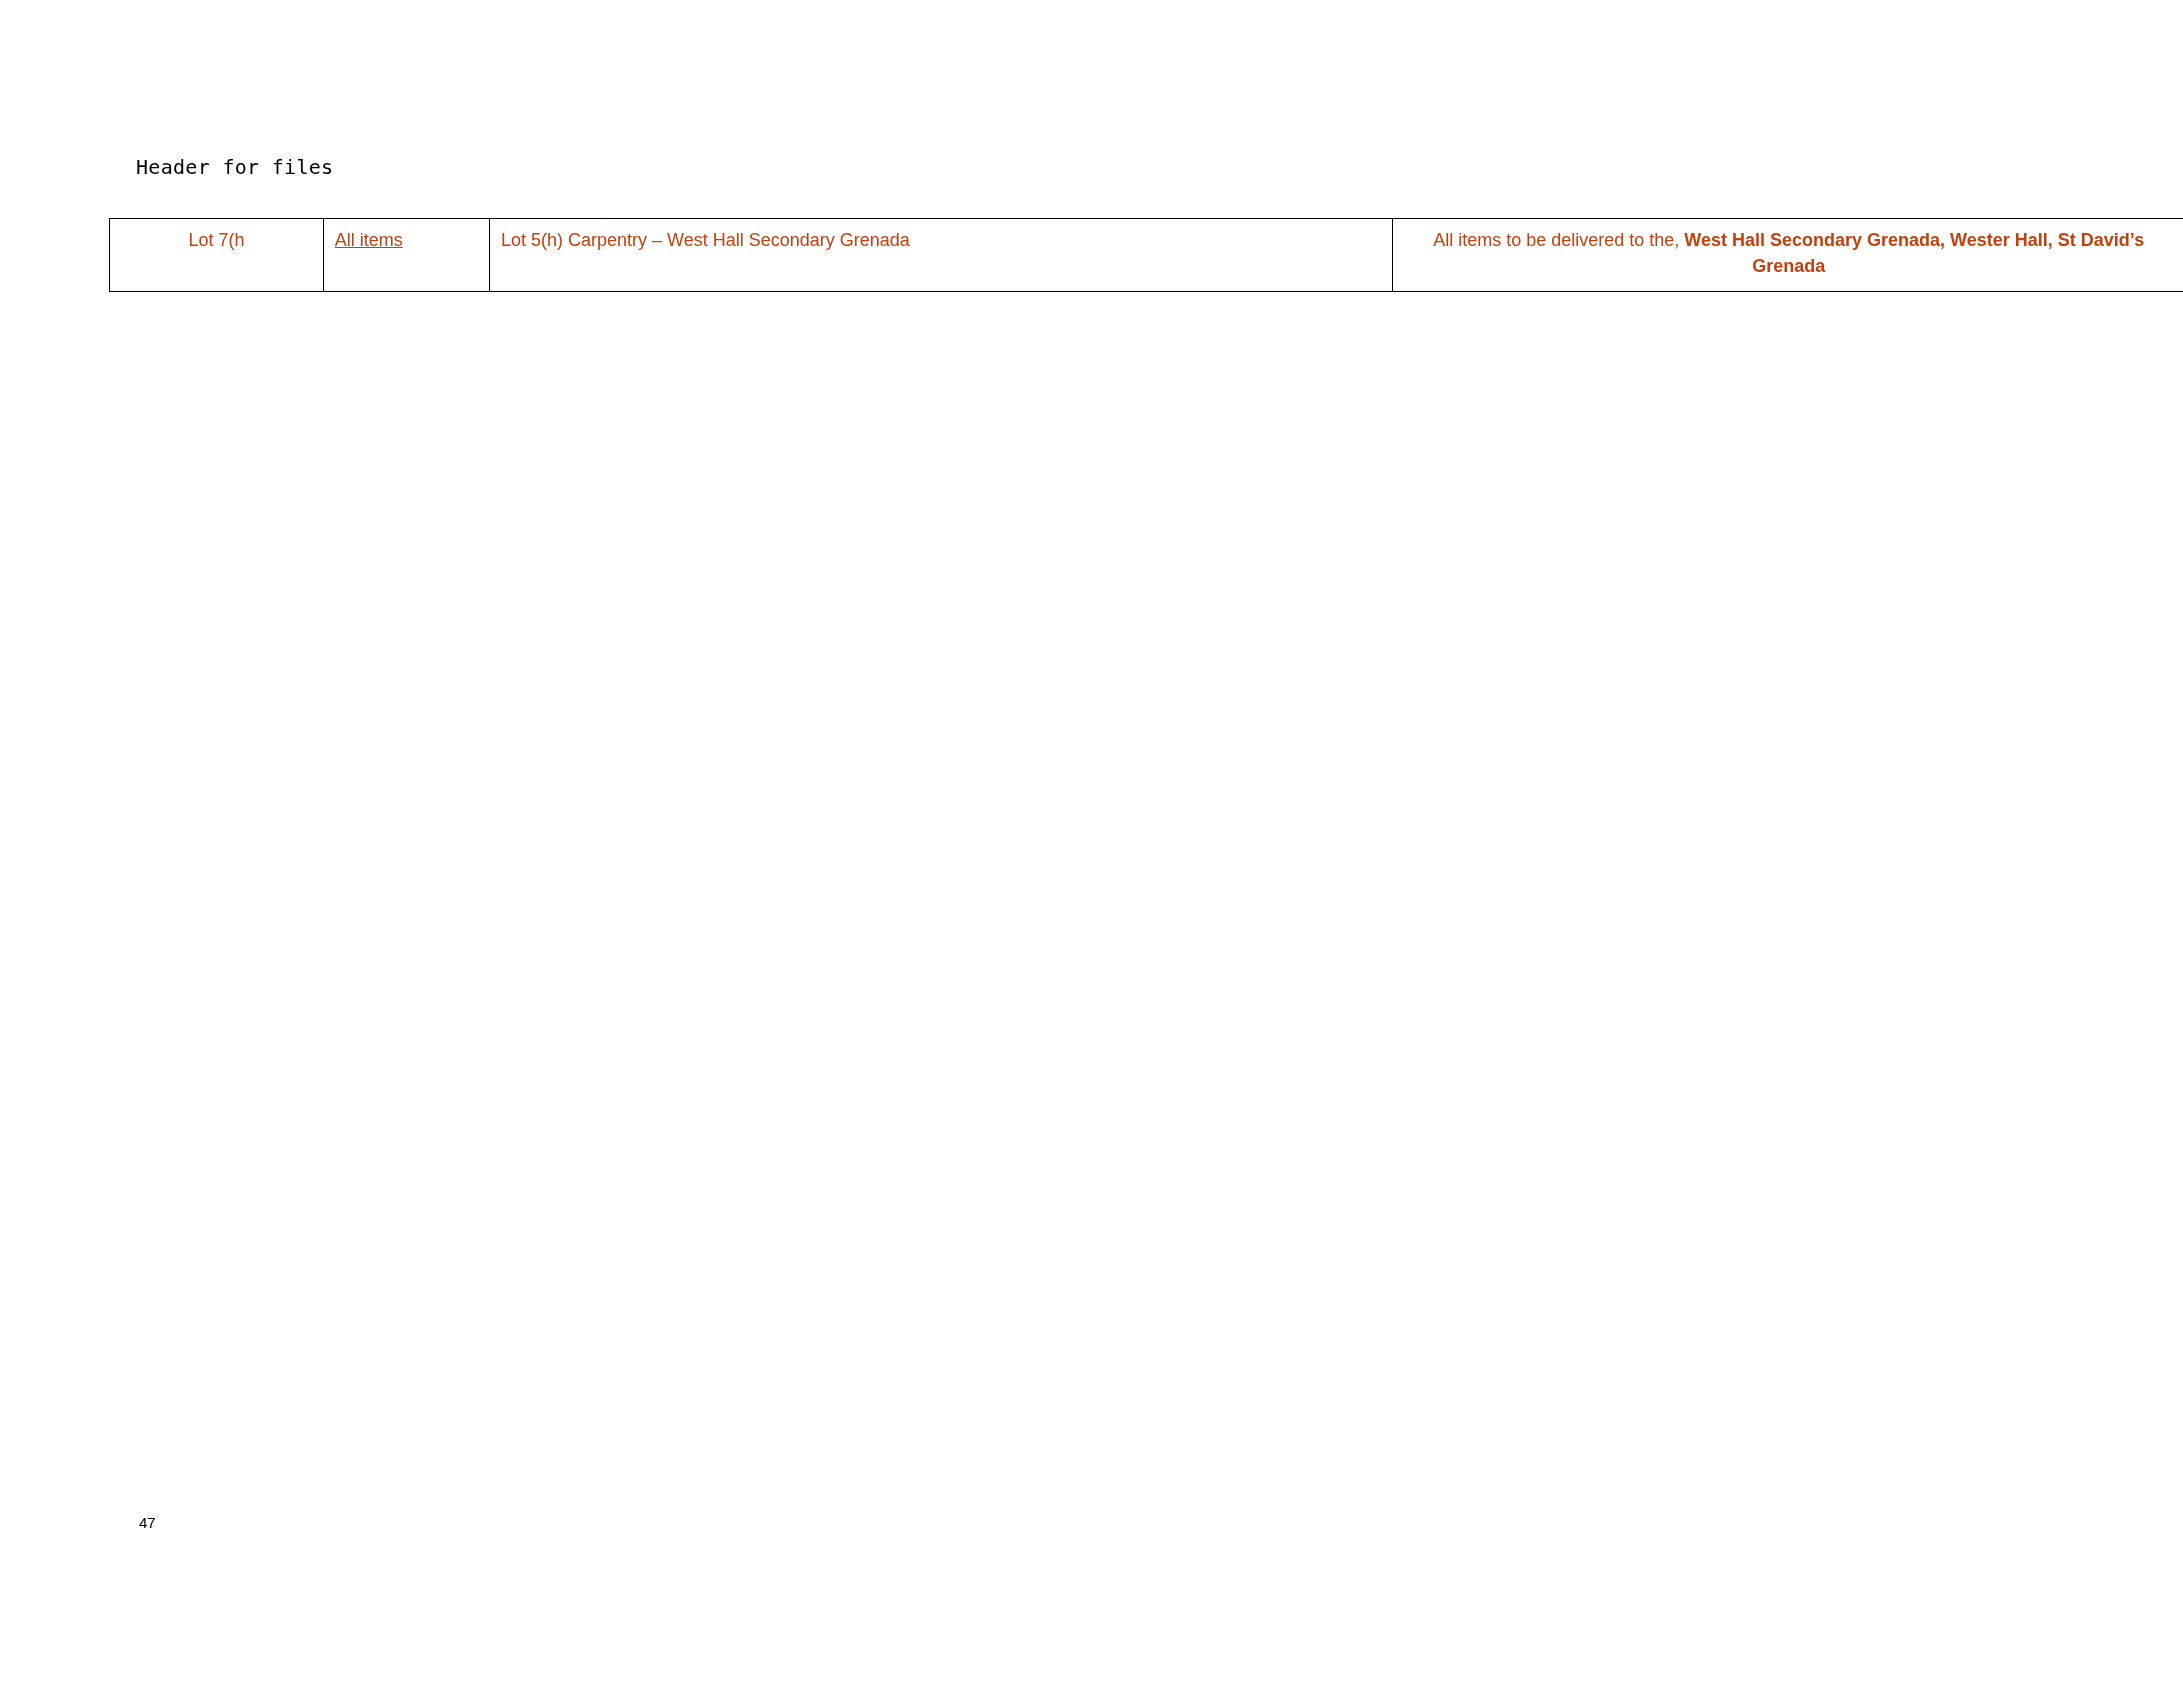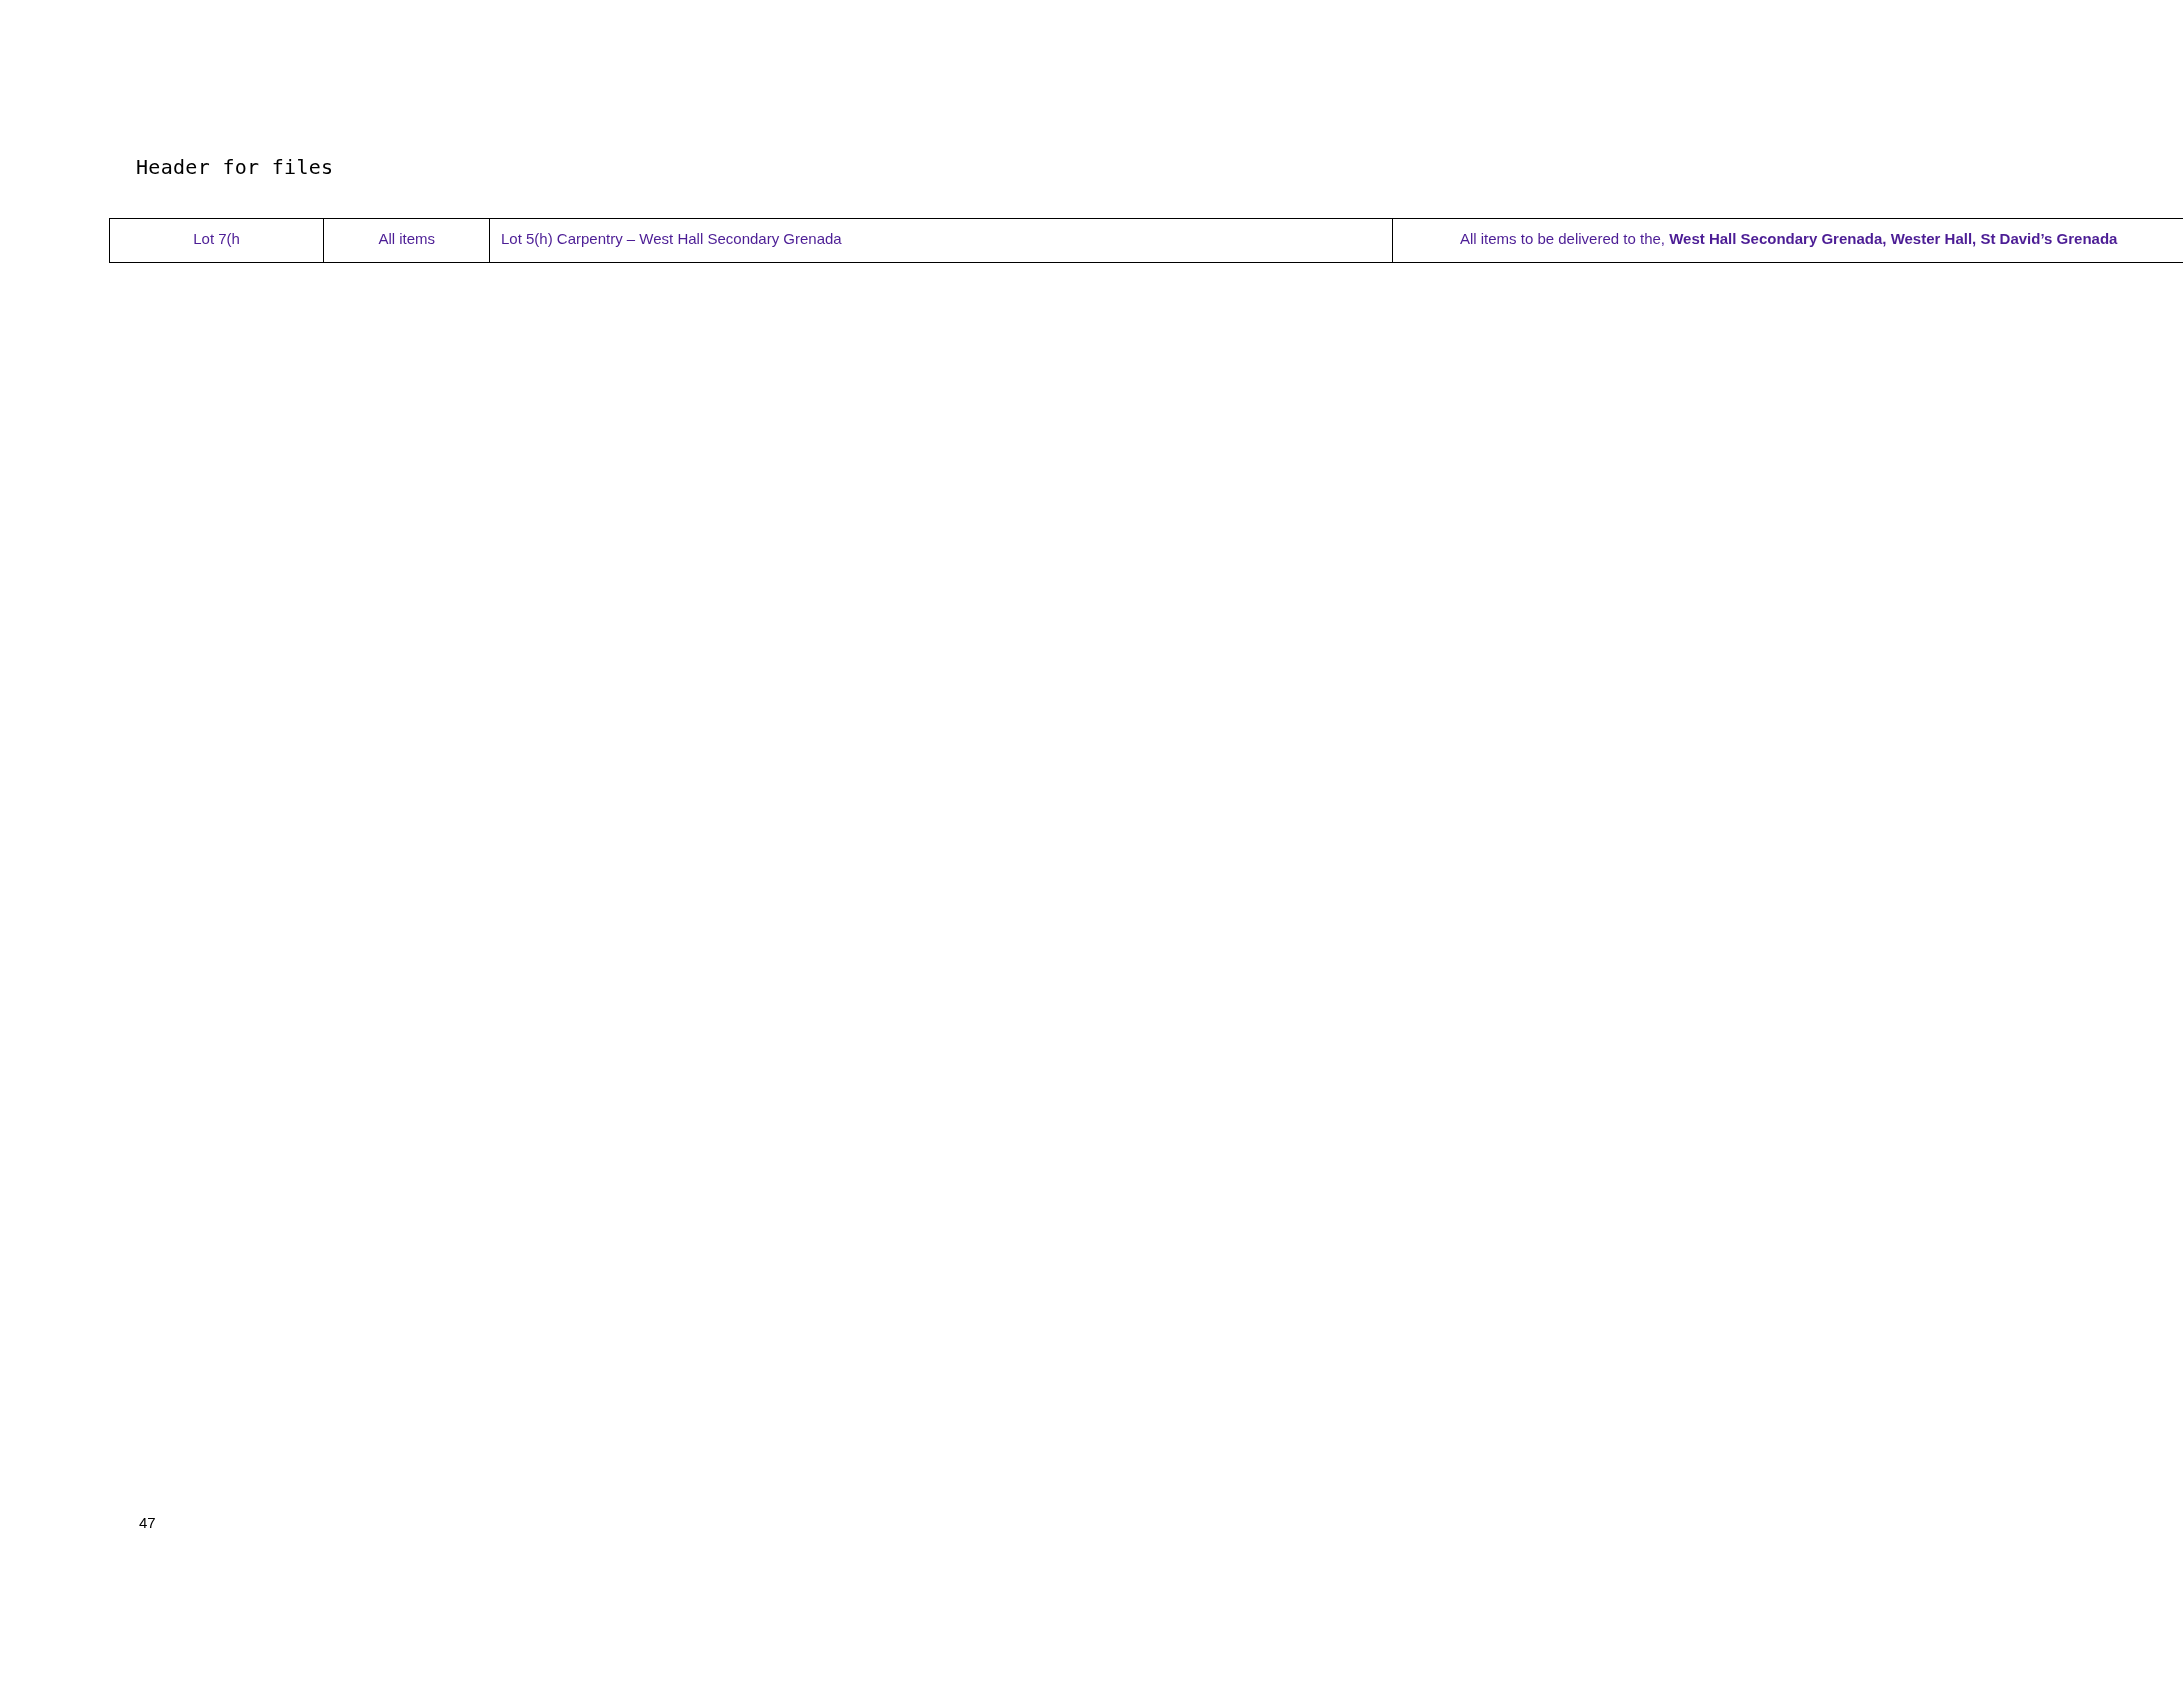--- a/index.html
+++ b/index.html
@@ -47,35 +47,35 @@
   table.delivery-table {
     border-collapse: collapse;
     width: 1986px;
     table-layout: fixed;
   }
 
   table.delivery-table td {
     border: 1.3px solid #000000;
     vertical-align: top;
     padding: 9.3px 10.6px 12px 10.6px;
-    font-size: 15px;
+    font-size: 18px;
     line-height: 1.42;
-    color: #4c1d95;
+    color: #c2410c;
   }
 
   td.col-lot {
     width: 192px;
     text-align: center;
     white-space: nowrap;
   }
 
   td.col-items {
     width: 144px;
-    text-align: center;
     white-space: nowrap;
+    text-decoration: underline;
   }
 
   td.col-desc {
     width: 880px;
     text-align: left;
     padding-left: 18.5px;
   }
 
   td.col-delivery {
     width: 771px;

